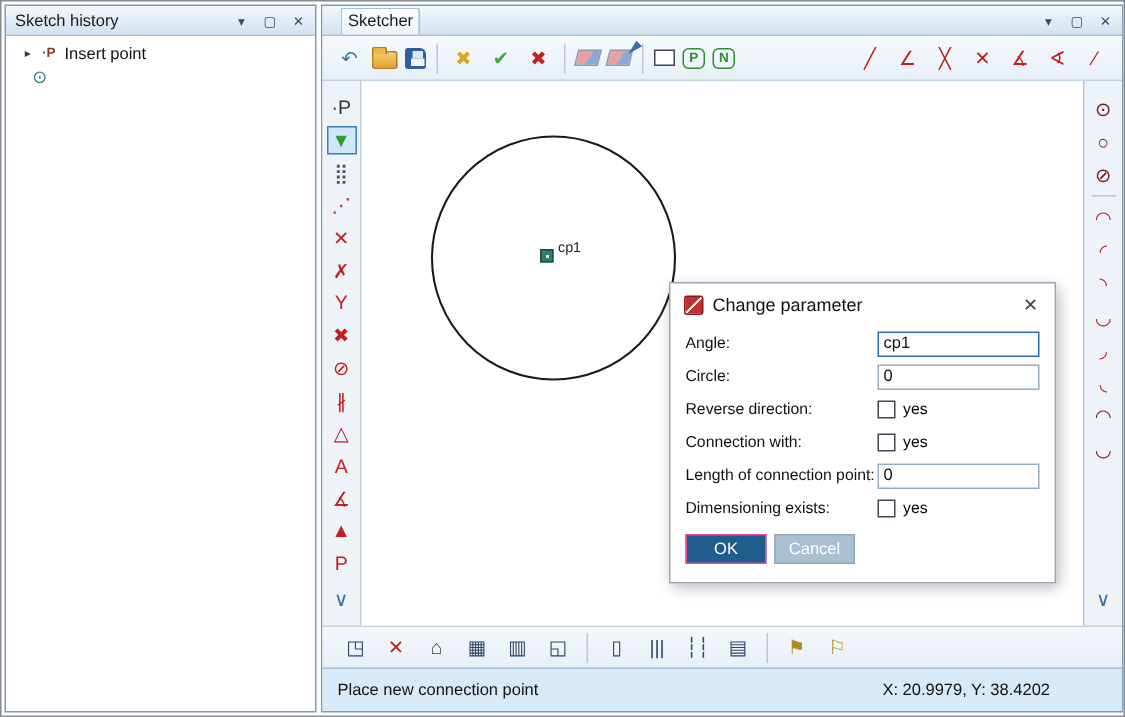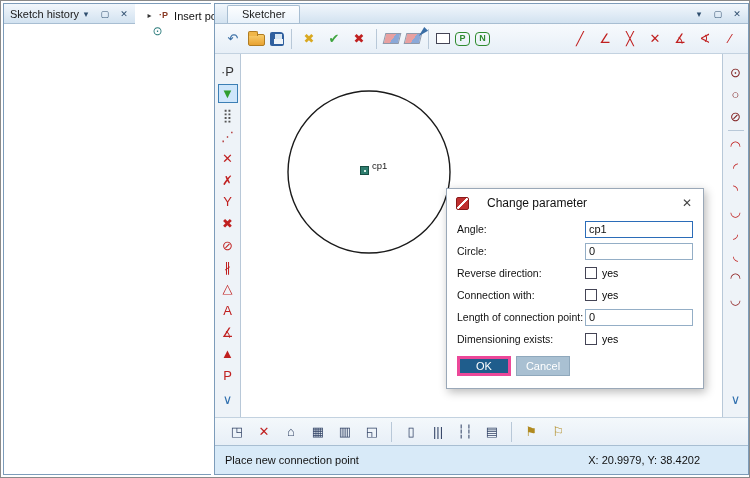--- a/index.html
+++ b/index.html
@@ -1,36 +1,36 @@
 <!DOCTYPE html>
 <html><head>
 <meta charset="utf-8">
 <style>
   * { box-sizing: border-box; margin: 0; padding: 0; }
   body { font-family: "Liberation Sans", sans-serif; background: #fff; }
   .screen { position: relative; width: 750px; height: 478px; background: #fff; border: 1px solid #8a8a8a; overflow: hidden; }
 
   
-  .history { position: absolute; left: 2px; top: 2px; width: 208px; height: 472px; border: 1px solid #7d9cba; background: #fff; display: flex; }
+  .history { position: absolute; left: 2px; top: 2px; width: 208px; height: 472px; border: 1px solid #7d9cba; background: #fff; display: flex; flex-direction: column; }
   .titlebar { height: 20px; background: linear-gradient(#f2f7fc, #d2e2f0); border-bottom: 1px solid #a8bed2; display: flex; align-items: center; font-size: 11px; color: #1a1a1a; padding: 0 4px 0 6px; flex: 0 0 auto; }
   .titlebar .title { flex: 0 0 auto; }
   .winbtns { margin-left: auto; display: flex; gap: 5px; }
   .winbtn { font-size: 9px; color: #2f4f6f; width: 14px; height: 14px; display: flex; align-items: center; justify-content: center; cursor: pointer; }
   .tree { padding: 4px 2px; font-size: 11px; color: #111; flex: 1; background: #fff; }
   .tree-item { display: flex; align-items: center; height: 15px; cursor: pointer; padding-left: 6px; }
   .expander { width: 13px; font-size: 8px; color: #333; text-align: center; }
   .tree-spacer { width: 7px; }
   .tree-icon { width: 15px; font-size: 10px; text-align: center; line-height: 1; }
   .ti-point { color: #8a3a24; font-weight: bold; font-size: 9px; }
   .ti-circle { color: #2e7d7d; font-size: 12px; }
   .tree-label { margin-left: 3px; white-space: nowrap; }
 
   
   .sketcher { position: absolute; left: 213px; top: 2px; width: 535px; height: 472px; border: 1px solid #7d9cba; background: #eef3f8; display: flex; flex-direction: column; }
-  .sk-tab { background: linear-gradient(#fdfeff, #e9f2fa); border: 1px solid #a8bed2; border-bottom: none; padding: 2px 14px 3px; margin-left: 6px; font-size: 11px; border-radius: 2px 2px 0 0; }
+  .sk-tab { background: linear-gradient(#fdfeff, #e9f2fa); border: 1px solid #a8bed2; border-bottom: none; padding: 2px 4px 3px; margin-left: 6px; font-size: 11px; border-radius: 2px 2px 0 0; }
 
   .ttb { display: flex; align-items: center; gap: 5px; padding: 0 8px; height: 30px; background: linear-gradient(#f7fafd, #e7eff7); border-bottom: 1px solid #c3d2e0; flex: 0 0 auto; overflow: hidden; }
   .btb { display: flex; align-items: center; gap: 7px; padding: 0 12px; height: 28px; background: linear-gradient(#f4f8fb, #e7eff7); border-top: 1px solid #c3d2e0; flex: 0 0 auto; overflow: hidden; }
   .sk-main { flex: 1; display: flex; min-height: 0; }
   .vtb { width: 26px; display: flex; flex-direction: column; align-items: center; gap: 2px; padding: 8px 0; background: #eef3f8; overflow: hidden; flex: 0 0 auto; }
   .vtb-left { border-right: 1px solid #b8c8d8; }
   .vtb-right { border-left: 1px solid #b8c8d8; }
 
   .icon { position: relative; min-width: 20px; height: 20px; display: flex; align-items: center; justify-content: center; font-size: 13px; line-height: 1; cursor: pointer; border: 1px solid transparent; }
   .icon.selected { background: #cfe6fb; border: 1px solid #3c7fb5; }
@@ -56,35 +56,35 @@
   .cp-marker { position: absolute; left: 119px; top: 112px; width: 9px; height: 9px; background: #2e7d6e; border: 1px solid #174f44; }
   .cp-marker::after { content: ""; position: absolute; left: 3px; top: 3px; width: 2px; height: 2px; background: #d8f0e8; }
   .cp-label { position: absolute; left: 131px; top: 106px; font-size: 9.5px; color: #222; }
 
   
   .sk-status { height: 20px; background: #d8eaf8; border-top: 1px solid #a8bed2; display: flex; align-items: center; justify-content: space-between; font-size: 11px; color: #111; padding: 14px 10px; flex: 0 0 auto; }
   .sk-status .right { padding-right: 38px; }
 
   
   .dialog { position: absolute; left: 205px; top: 134px; width: 258px; background: #fff; border: 1px solid #9aa8b8; box-shadow: 2px 3px 9px rgba(0,0,0,.28); z-index: 10; font-size: 10.5px; cursor: default; }
-  .dlg-title { display: flex; align-items: center; gap: 18px; padding: 7px 9px 6px; font-size: 12px; color: #111; }
+  .dlg-title { display: flex; align-items: center; gap: 6px; padding: 7px 9px 6px; font-size: 12px; color: #111; }
   .dlg-icon { width: 13px; height: 13px; background: linear-gradient(135deg, #c03030 45%, #fff 45%, #fff 55%, #c03030 55%); border: 1px solid #8a1a1a; border-radius: 2px; }
   .dlg-close { margin-left: auto; font-size: 12px; color: #444; cursor: pointer; padding: 0 2px; }
   .dlg-body { padding: 2px 0 10px; }
   .dlg-row { display: grid; grid-template-columns: 128px 1fr; align-items: center; height: 22px; padding: 0 10px; }
   .dlg-row label { color: #111; white-space: nowrap; }
   .dlg-row input[type=text] { width: 100%; height: 17px; border: 1px solid #94aec6; font-size: 11px; font-family: "Liberation Sans", sans-serif; padding: 0 3px; color: #111; }
   .dlg-row input.focused { border-color: #2b6cb8; }
   .cbwrap { display: flex; align-items: center; }
   .cb { width: 12px; height: 12px; border: 1px solid #445; background: #fff; display: inline-block; cursor: pointer; }
   .cb-label { margin-left: 5px; }
   .dlg-footer { display: flex; align-items: center; gap: 5px; padding: 6px 10px 2px; }
   .dlg-note { flex: 1; text-align: center; font-size: 10.5px; line-height: 1.25; color: #111; font-weight: bold; }
   .btn { min-width: 54px; height: 20px; font-size: 11px; font-family: "Liberation Sans", sans-serif; border: 1px solid #8fa8bc; background: #a9c0d2; color: #fff; cursor: pointer; }
-  .btn.primary { background: #1f5d8c; border: 3px solid #ec4899; }
+  .btn.primary { background: #1f5d8c; border: 1px solid #ec4899; }
 </style>
 </head>
 <body>
 
 <div class="screen">
 
   <div class="history">
     <div class="titlebar">
       <span class="title">Sketch history</span>
       <span class="winbtns">

